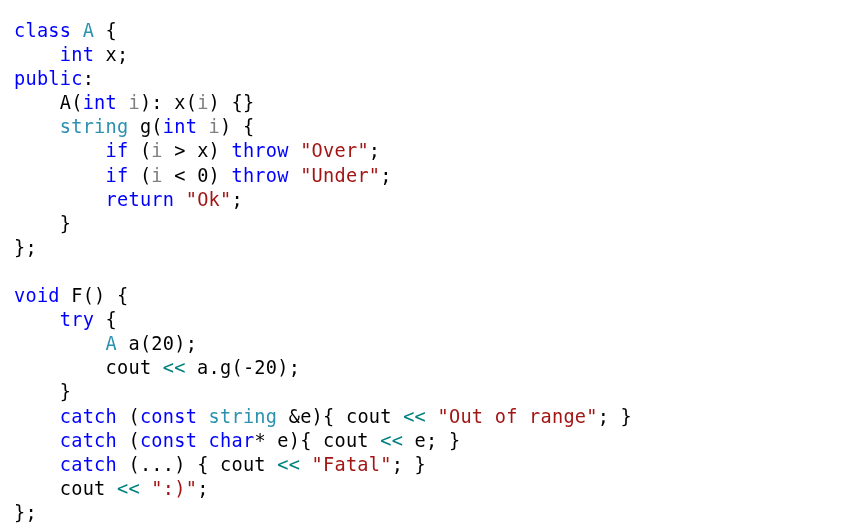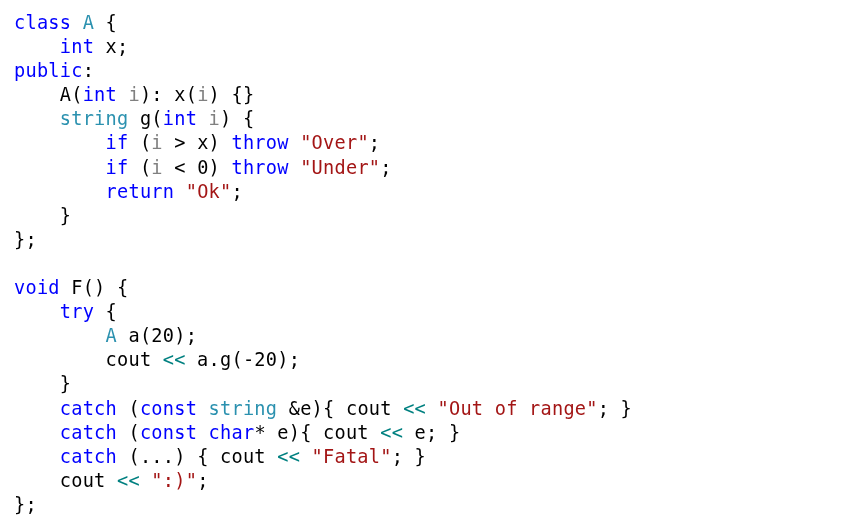--- a/index.html
+++ b/index.html
@@ -9,21 +9,21 @@
     }
     body {
       width: 868px;
       height: 525px;
       overflow: hidden;
       position: relative;
     }
     .code {
       position: absolute;
       left: 14px;
-      top: 11px;
+      top: 19px;
       margin: 0;
       font-family: "DejaVu Sans Mono", "Liberation Mono", monospace;
       font-size: 18.6px;
       line-height: 24.1px;
       color: #000000;
       white-space: pre;
       letter-spacing: 0.25px;
     }
     .line { display: block; height: 24.1px; }
     .kw { color: #0000ff; }

